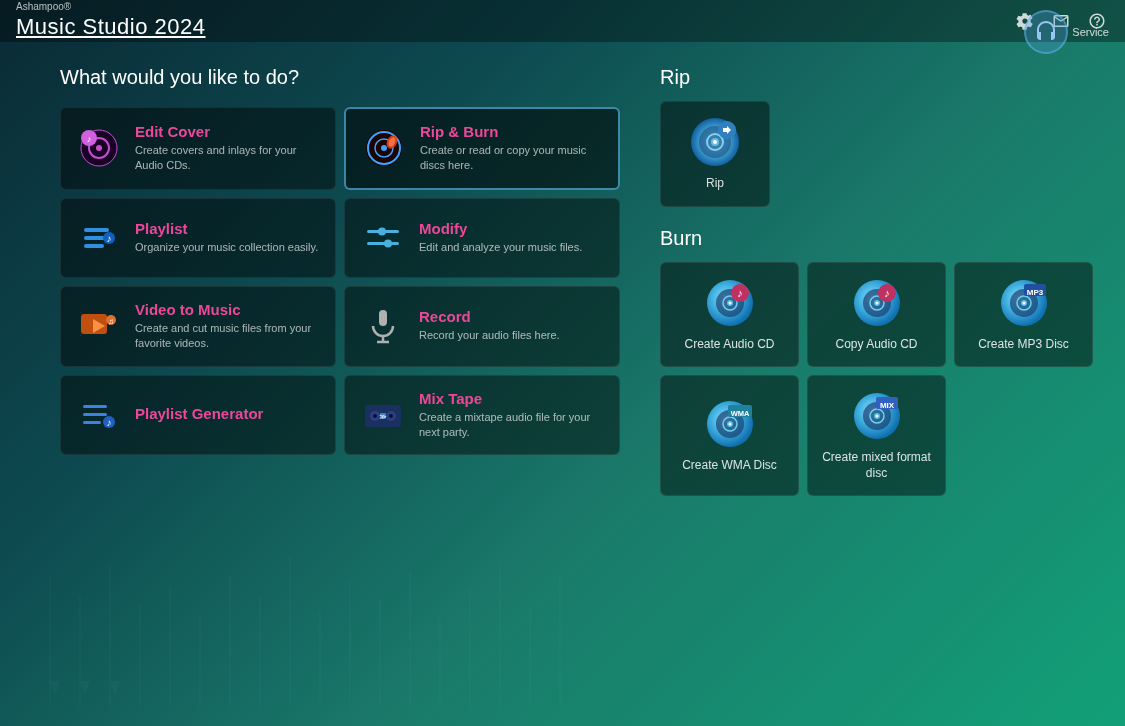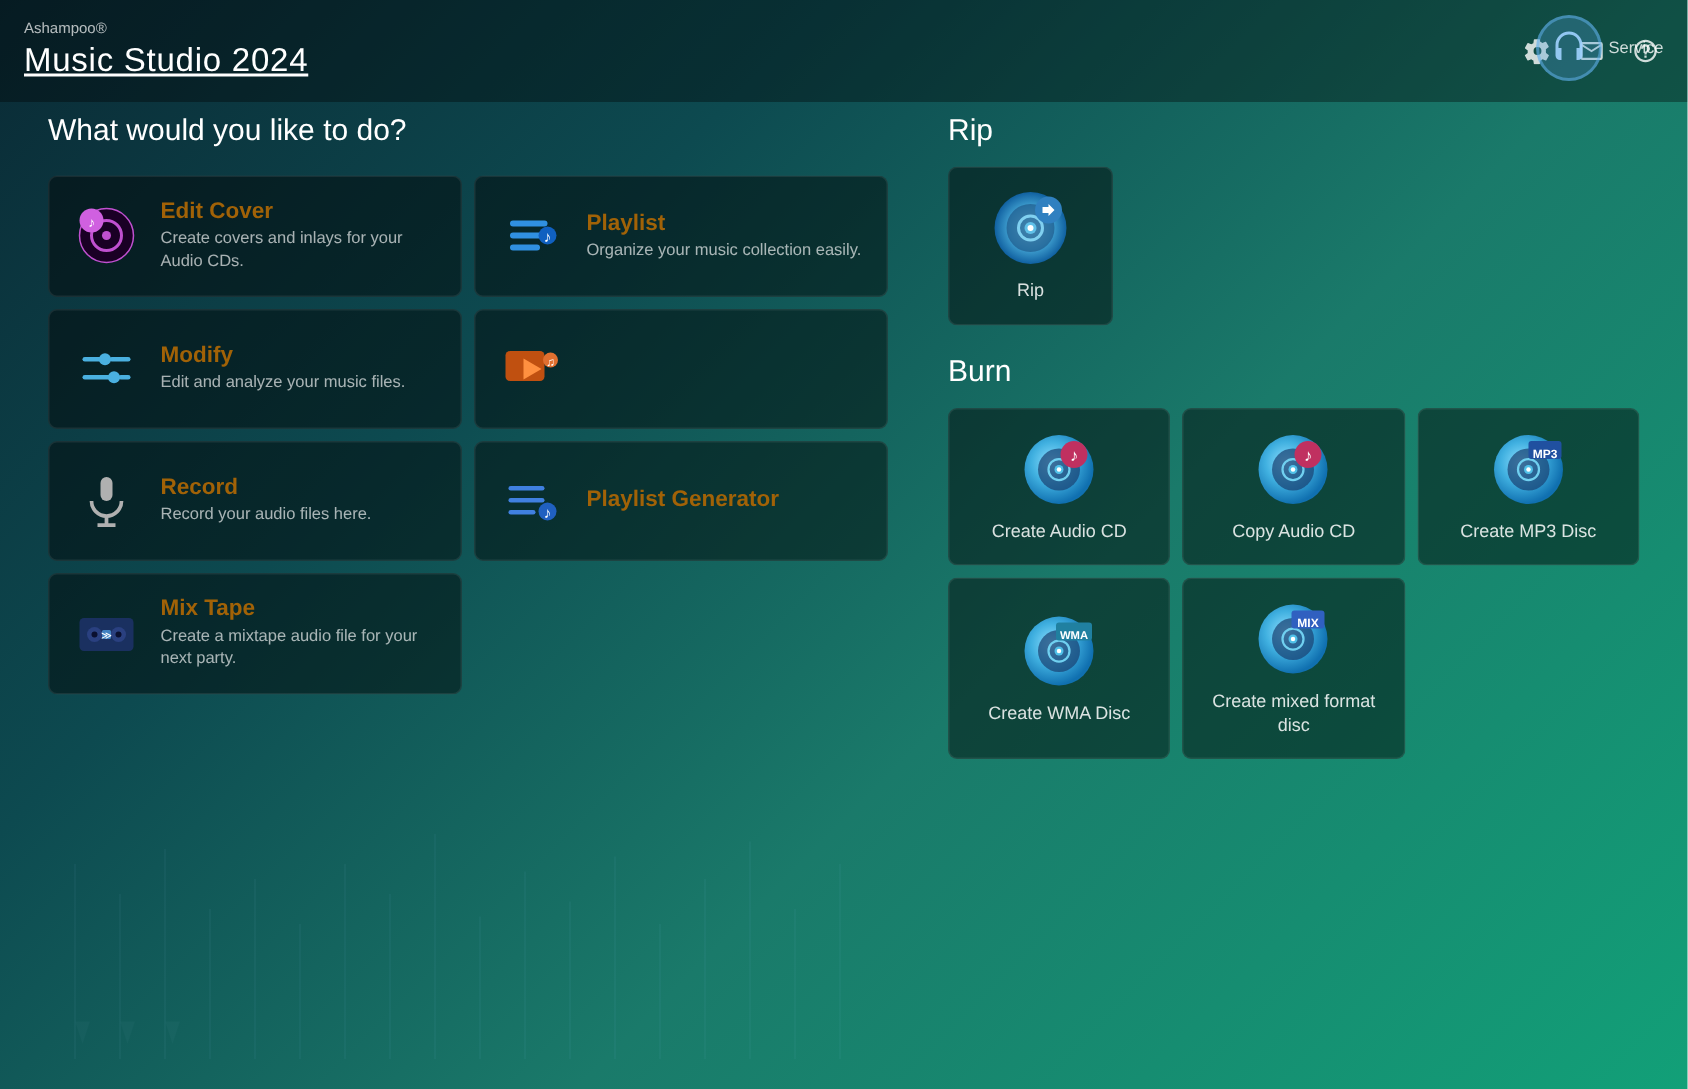--- a/index.html
+++ b/index.html
@@ -9,21 +9,21 @@
       height: 726px;
       background: linear-gradient(135deg, #0a2a35 0%, #0d4a50 30%, #1a7a6a 60%, #12a078 100%);
       font-family: 'Segoe UI', Arial, sans-serif;
       color: #fff;
       overflow: hidden;
       position: relative;
     }
 
     
     .titlebar {
-      height: 68px;
+      height: 42px;
       background: rgba(0,0,0,0.35);
       display: flex;
       align-items: center;
       padding: 0 16px;
       position: relative;
       z-index: 10;
     }
 
     .titlebar-left {
       display: flex;
@@ -60,24 +60,25 @@
       align-items: center;
       justify-content: center;
       cursor: pointer;
       color: rgba(255,255,255,0.8);
       font-size: 16px;
     }
 
     
     .main-content {
       display: flex;
-      padding: 8px 32px;
+      padding: 24px 32px;
       gap: 40px;
       position: relative;
       z-index: 5;
+      margin-left: 28px;
     }
 
     
     .left-panel {
       flex: 0 0 560px;
     }
 
     .section-title {
       font-size: 20px;
       font-weight: 300;
@@ -117,21 +118,21 @@
       display: flex;
       align-items: center;
       justify-content: center;
     }
 
     .card-text {}
 
     .card-title {
       font-size: 15px;
       font-weight: 600;
-      color: #a16207;
+      color: #ec4899;
       margin-bottom: 3px;
     }
 
     .card-desc {
       font-size: 11px;
       color: rgba(255,255,255,0.65);
       line-height: 1.4;
     }
 
     
@@ -273,20 +274,37 @@
             <circle cx="12" cy="12" r="8" fill="#d060e0"></circle>
             <text x="12" y="16" fill="white" font-size="9" text-anchor="middle" font-weight="bold">♪</text>
           </svg>
         </div>
         <div class="card-text">
           <div class="card-title">Edit Cover</div>
           <div class="card-desc">Create covers and inlays for your Audio CDs.</div>
         </div>
       </div>
 
+      <div class="card active">
+        <div class="card-icon">
+          <svg width="44" height="44" viewBox="0 0 44 44">
+            <circle cx="22" cy="22" r="18" fill="#1a0500"></circle>
+            <circle cx="22" cy="22" r="16" fill="none" stroke="#40a0ff" stroke-width="2"></circle>
+            <circle cx="22" cy="22" r="9" fill="none" stroke="#40a0ff" stroke-width="1.5"></circle>
+            <circle cx="22" cy="22" r="3" fill="#40a0ff"></circle>
+
+            <ellipse cx="30" cy="16" rx="5" ry="7" fill="#e04020" transform="rotate(25 30 16)" opacity="0.9"></ellipse>
+            <ellipse cx="30" cy="16" rx="3" ry="5" fill="#ff8040" transform="rotate(25 30 16)" opacity="0.8"></ellipse>
+          </svg>
+        </div>
+        <div class="card-text">
+          <div class="card-title">Rip &amp; Burn</div>
+          <div class="card-desc">Create or read or copy your music discs here.</div>
+        </div>
+      </div>
 
       <div class="card">
         <div class="card-icon">
           <svg width="40" height="40" viewBox="0 0 40 40">
             <rect x="5" y="10" width="25" height="4" rx="2" fill="#3090e0"></rect>
             <rect x="5" y="18" width="30" height="4" rx="2" fill="#3090e0"></rect>
             <rect x="5" y="26" width="20" height="4" rx="2" fill="#3090e0"></rect>
             <circle cx="30" cy="20" r="6" fill="#1060c0"></circle>
             <text x="30" y="24" fill="white" font-size="10" text-anchor="middle" font-weight="bold">♪</text>
           </svg>
@@ -315,20 +333,24 @@
       </div>
 
       <div class="card">
         <div class="card-icon">
           <svg width="44" height="44" viewBox="0 0 44 44">
             <rect x="4" y="10" width="26" height="20" rx="3" fill="#c05010"></rect>
             <polygon points="16,15 28,22 16,29" fill="#ff9040"></polygon>
             <circle cx="34" cy="16" r="5" fill="#e07030"></circle>
             <text x="34" y="20" fill="white" font-size="8" text-anchor="middle">♫</text>
           </svg>
+        </div>
+        <div class="card-text">
+          <div class="card-title">Video to Music</div>
+          <div class="card-desc">Create and cut music files from your favorite videos.</div>
         </div>
       </div>
 
       <div class="card">
         <div class="card-icon">
           <svg width="44" height="44" viewBox="0 0 44 44">
 
             <rect x="18" y="6" width="8" height="16" rx="4" fill="#b0b0b0"></rect>
             <path d="M12 22c0 5.5 4.5 10 10 10s10-4.5 10-10" fill="none" stroke="#b0b0b0" stroke-width="2.5"></path>
             <line x1="22" y1="32" x2="22" y2="38" stroke="#b0b0b0" stroke-width="2.5"></line>

